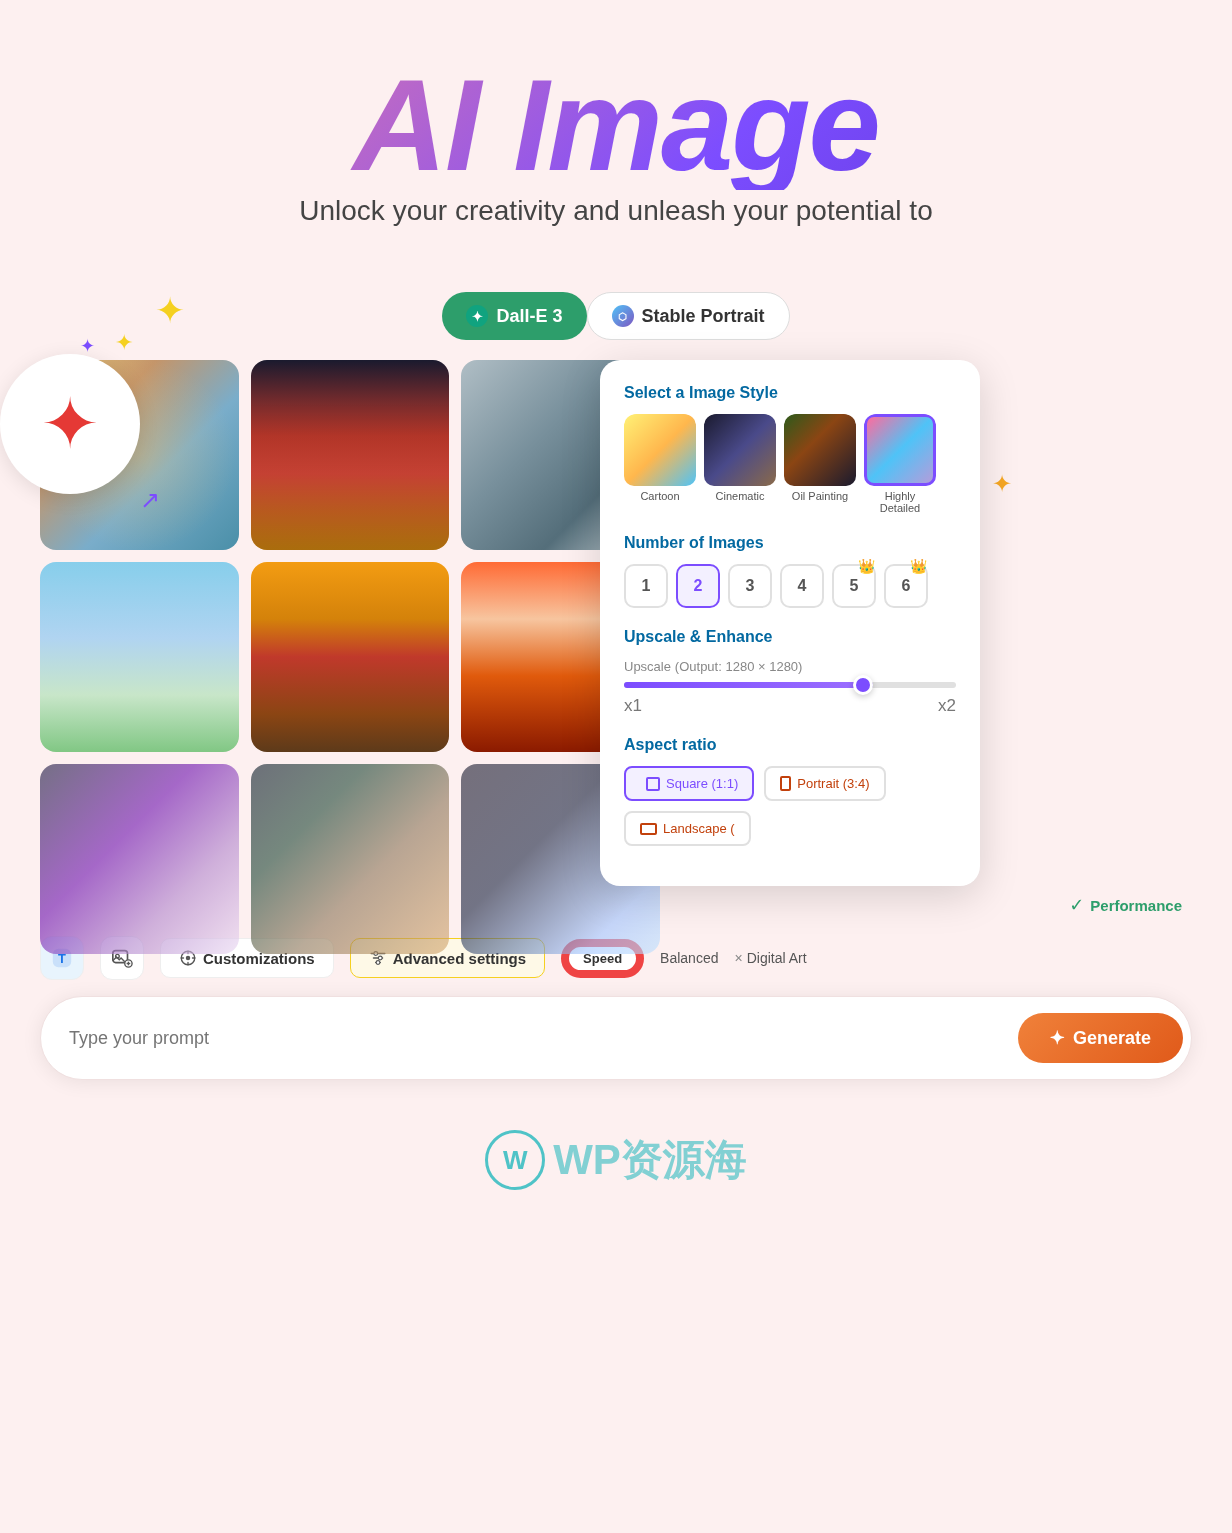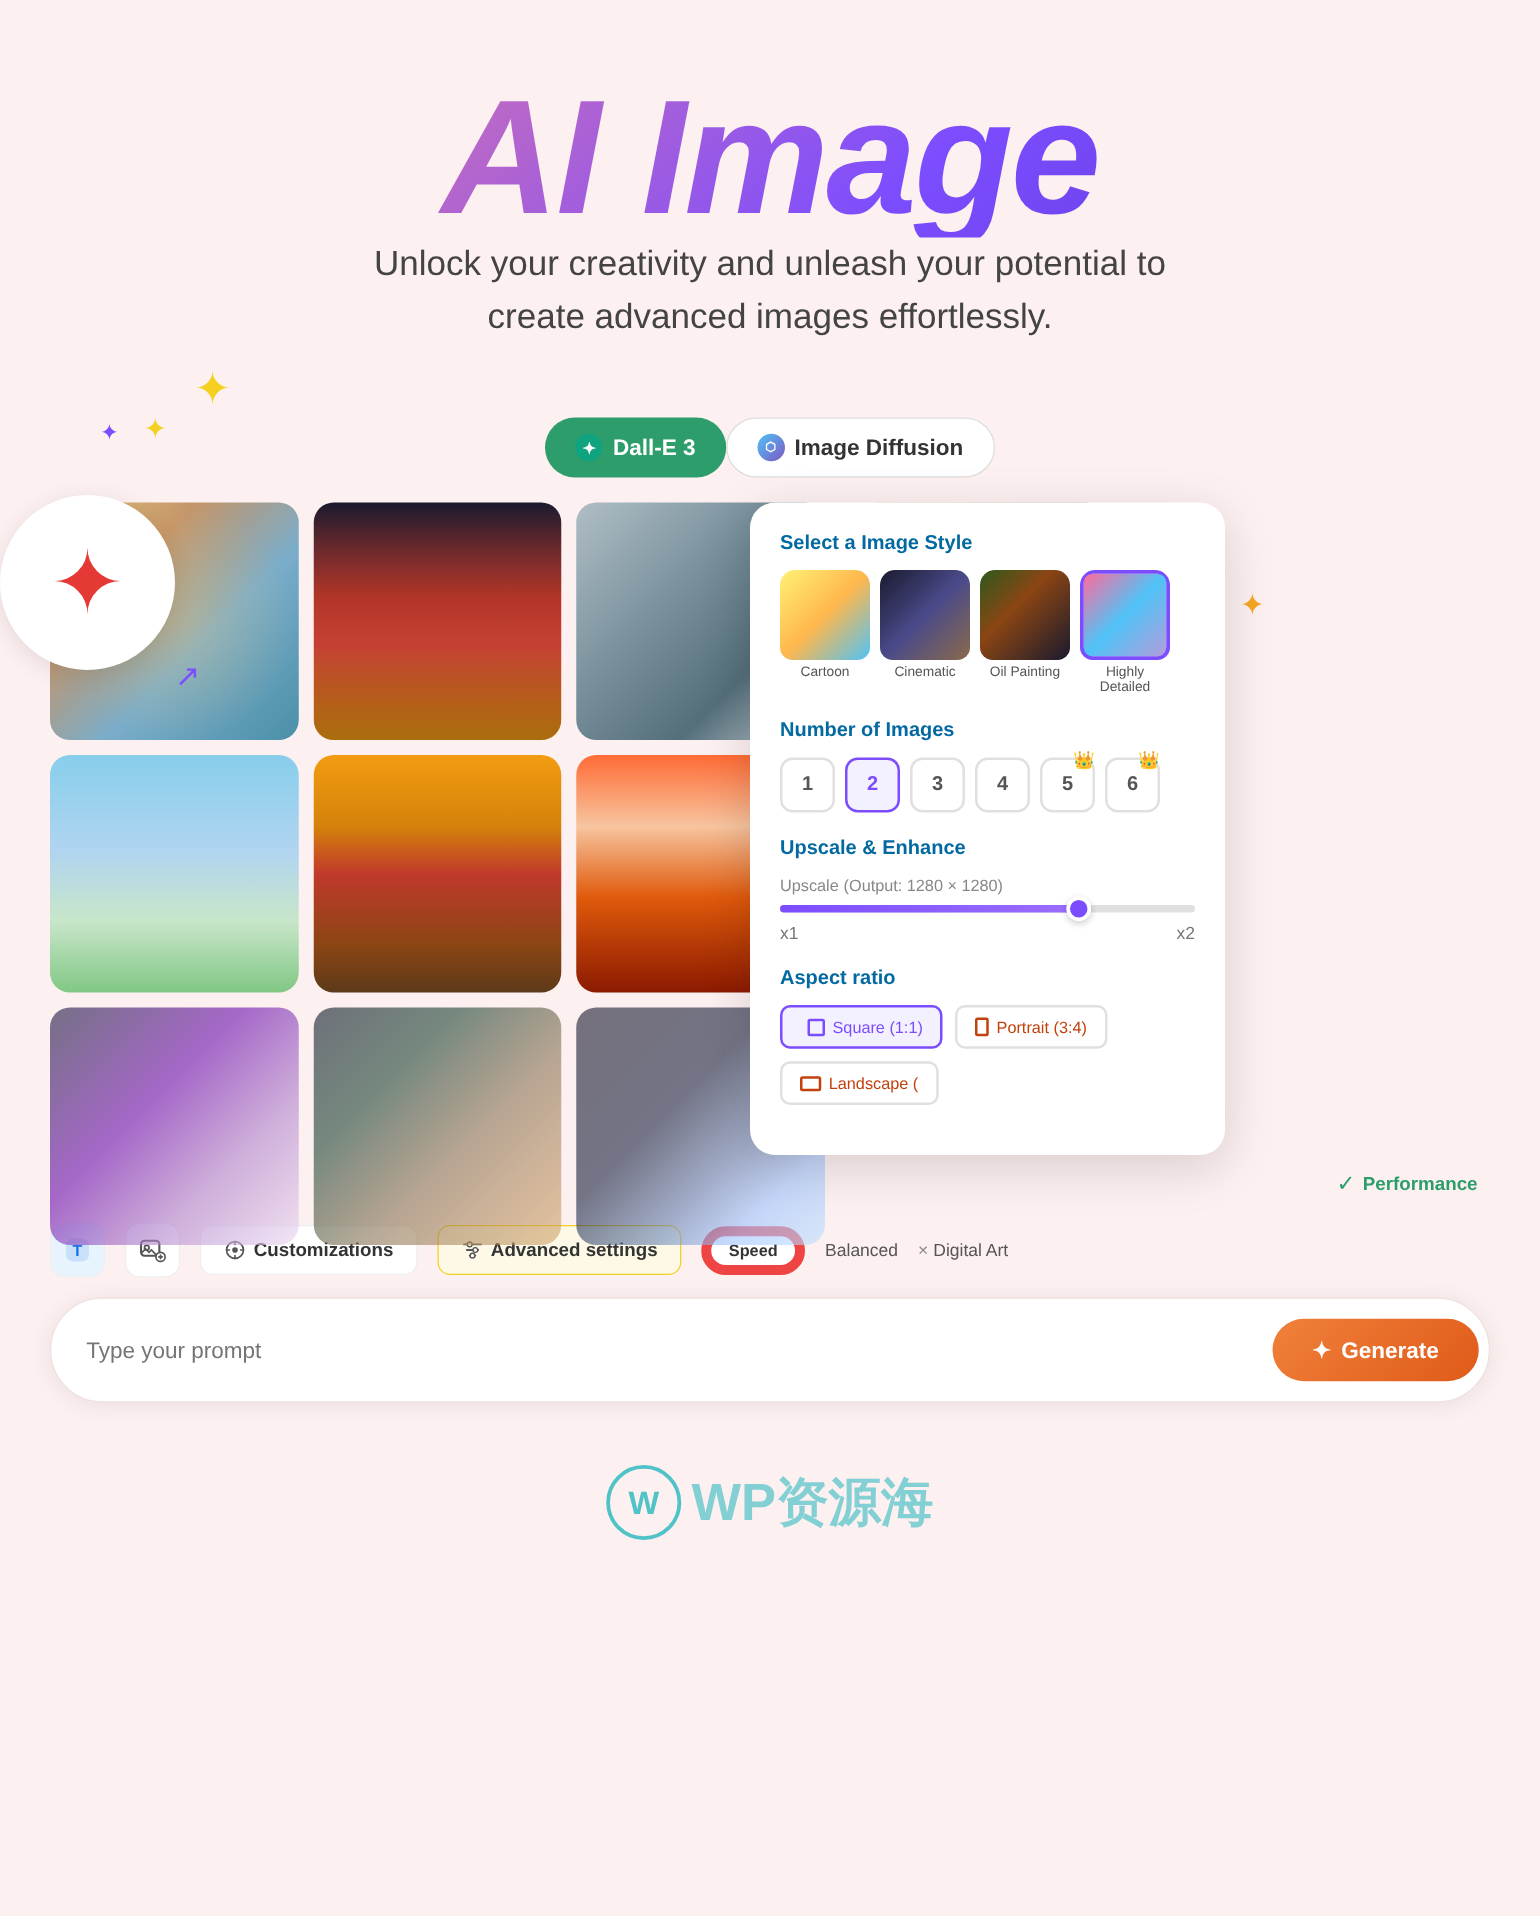--- a/index.html
+++ b/index.html
@@ -291,21 +291,21 @@
       width: 20px;
       height: 20px;
       background: #7c4dff;
       border-radius: 50%;
       border: 3px solid white;
       box-shadow: 0 2px 6px rgba(0,0,0,0.2);
     }
     .slider-labels {
       display: flex;
       justify-content: space-between;
-      font-size: 14px;
+      font-size: 17px;
       color: #777;
     }
 
     
     .aspect-section {
       margin-bottom: 16px;
     }
     .aspect-options {
       display: flex;
       gap: 10px;
@@ -516,37 +516,36 @@
       margin-bottom: 12px;
     }
   </style>
 </head>
 <body>
 
 <div class="header">
   <div class="ai-image-title">AI Image</div>
   <p class="subtitle">
     <span>Unlock your creativity and unleash your potential to</span><br>
-    <span>create advanced images effortlessly.</span>
   </p>
 
   <span class="star star-yellow-1">✦</span>
   <span class="star star-yellow-2">✦</span>
   <span class="star star-purple">✦</span>
   <span class="star star-orange">✦</span>
 </div>
 
 <div class="model-selector">
   <div class="model-tab active">
     <div class="model-icon dalle-icon">✦</div>
     <span>Dall-E 3</span>
   </div>
   <div class="model-tab inactive">
     <div class="model-icon sd-icon">⬡</div>
-    <span>Image Diffusion</span>
+    <span>Stable Portrait</span>
   </div>
 </div>
 
 <div class="main-content">
 
   <div class="image-grid">
     <div class="grid-img img-aerial"></div>
     <div class="grid-img img-city"></div>
     <div class="grid-img img-cat"></div>
     <div class="grid-img img-cow"></div>

